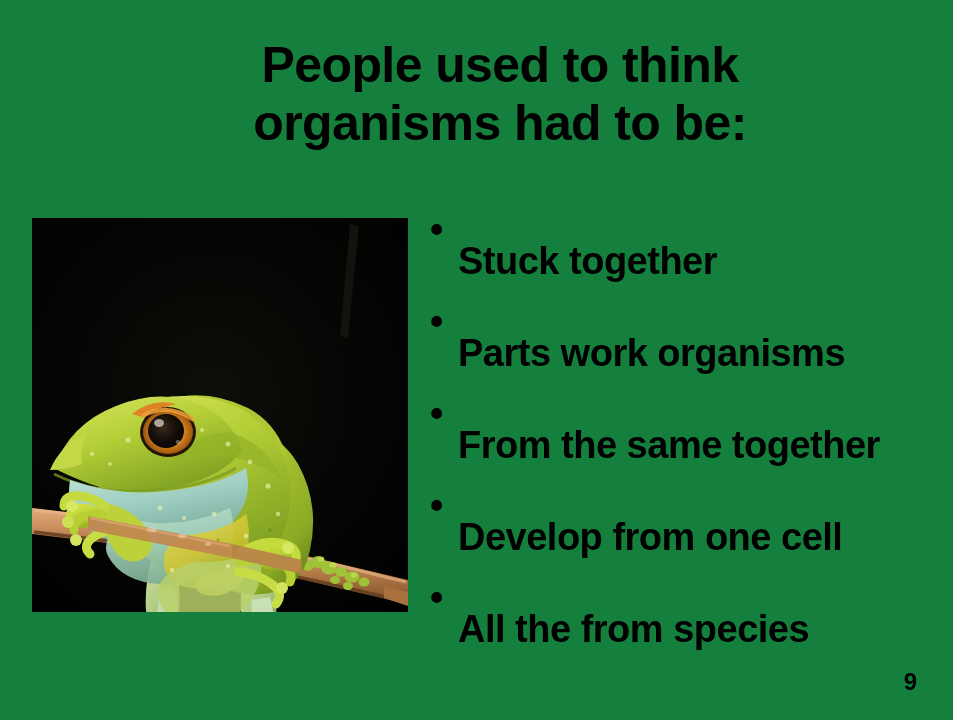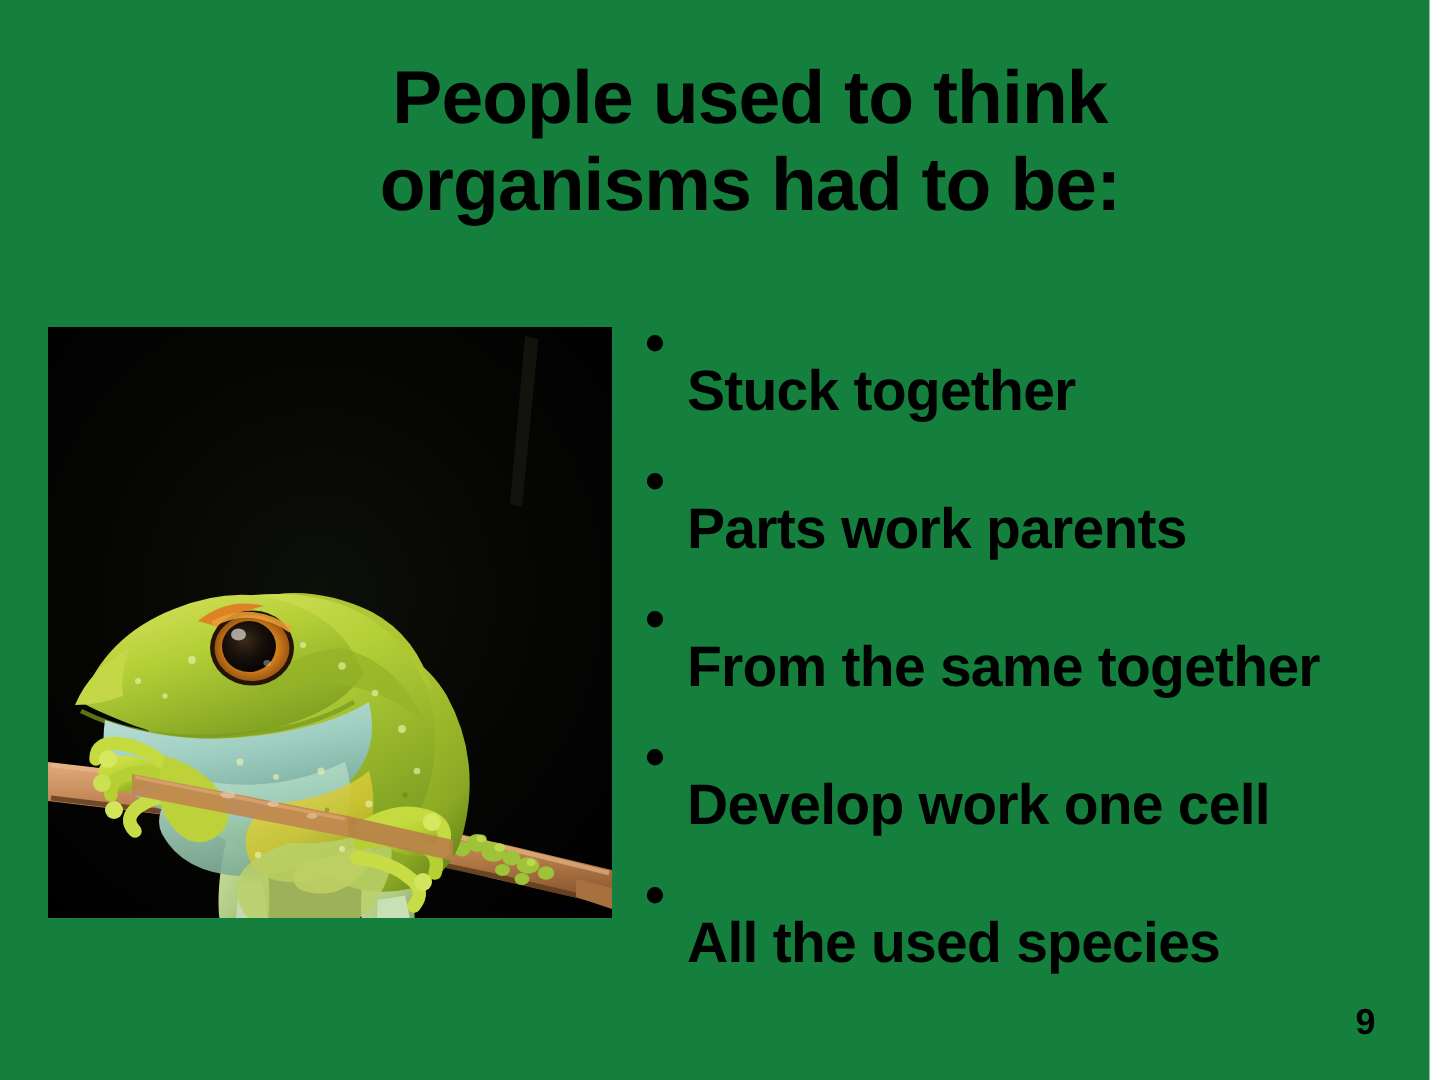--- a/index.html
+++ b/index.html
@@ -338,35 +338,35 @@
 
   <div id="bullets">
 
     <div class="bullet-row">
       <span class="bullet-mark">•</span>
       <span class="bullet-text">Stuck together</span>
     </div>
 
     <div class="bullet-row">
       <span class="bullet-mark">•</span>
-      <span class="bullet-text">Parts work parents</span>
+      <span class="bullet-text">Parts work organisms</span>
     </div>
 
     <div class="bullet-row">
       <span class="bullet-mark">•</span>
       <span class="bullet-text">From the same together</span>
     </div>
 
     <div class="bullet-row">
       <span class="bullet-mark">•</span>
-      <span class="bullet-text">Develop work one cell</span>
-    </div>
-
-    <div class="bullet-row">
-      <span class="bullet-mark">•</span>
-      <span class="bullet-text">All the used species</span>
+      <span class="bullet-text">Develop from one cell</span>
+    </div>
+
+    <div class="bullet-row">
+      <span class="bullet-mark">•</span>
+      <span class="bullet-text">All the from species</span>
     </div>
 
   </div>
 
   <div id="page-number">9</div>
 
 </div>
 
 </body></html>

